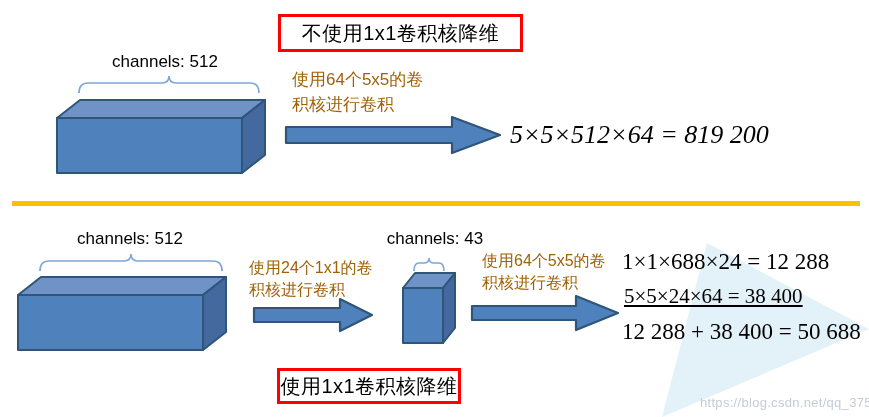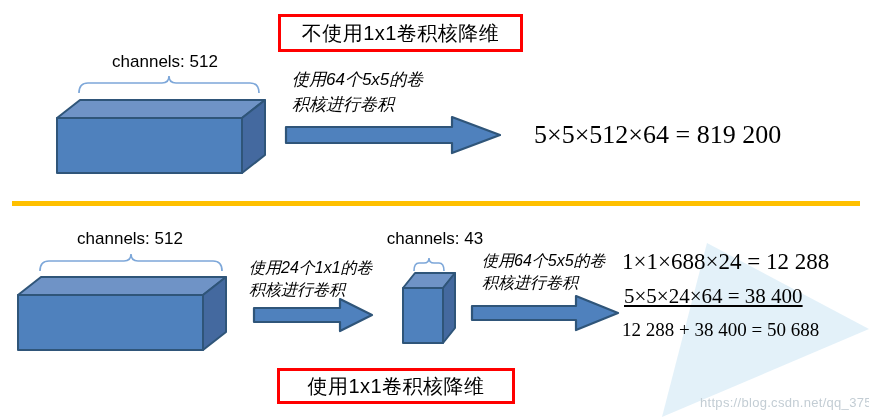--- a/index.html
+++ b/index.html
@@ -2,21 +2,21 @@
 <html><head>
 <meta charset="utf-8">
 <style>
   html,body{margin:0;padding:0;background:#fff;}
   #canvas{
     position:relative;width:869px;height:417px;background:#ffffff;
     overflow:hidden;font-family:"Liberation Sans",sans-serif;
   }
   .abs{position:absolute;}
   .label{font-family:"Liberation Sans",sans-serif;color:#000000;font-size:17px;text-align:center;}
-  .cn{font-family:"Liberation Sans",sans-serif;color:#000000;font-size:16px;line-height:22px;font-style:italic;}
+  .cn{font-family:"Liberation Sans",sans-serif;color:#a16207;font-size:16px;line-height:22px;}
   .formula{font-family:"Liberation Serif",serif;color:#000;white-space:nowrap;}
   .title-box{
     box-sizing:border-box;border:3px solid #ff0000;background:#ffffff;
     display:flex;align-items:center;justify-content:center;
     font-size:20px;color:#000;white-space:nowrap;letter-spacing:0.5px;
   }
   .divider{background:#ffc000;}
   .wm-text{font-size:13px;color:#c3cdd4;white-space:nowrap;letter-spacing:0.3px;}
   svg{display:block;}
 </style>
@@ -47,21 +47,21 @@
 
   <div class="abs cn" style="left:292px;top:67px;width:210px;font-size:17px;line-height:25px;">
     <div>使用64个5x5的卷</div>
     <div>积核进行卷积</div>
   </div>
 
   <svg class="abs" style="left:284px;top:114px;" width="220" height="42">
     <polygon points="2,13 168,13 168,3 216,21 168,39 168,29 2,29" fill="#4f81bd" stroke="#2f5579" stroke-width="2.2" stroke-linejoin="round"></polygon>
   </svg>
 
-  <div class="abs formula" style="left:534px;top:120px;font-size:26px;">5×5×512×64 = 819 200</div>
+  <div class="abs formula" style="left:510px;top:120px;font-size:26px;font-style:italic;">5×5×512×64 = 819 200</div>
 
   <div class="abs divider" style="left:12px;top:201px;width:848px;height:5px;"></div>
 
   <div class="abs label" style="left:40px;top:229px;width:180px;">channels: 512</div>
 
   <svg class="abs" style="left:38px;top:252px;" width="186" height="22">
     <path d="M2,19 Q2,9 11,9 L86,9 Q93,9 93,2 Q93,9 100,9 L175,9 Q184,9 184,19" fill="none" stroke="#7da7d9" stroke-width="1.7"></path>
   </svg>
 
   <svg class="abs" style="left:15px;top:274px;" width="215" height="80">
@@ -95,21 +95,21 @@
     <div>使用64个5x5的卷</div>
     <div>积核进行卷积</div>
   </div>
 
   <svg class="abs" style="left:470px;top:293px;" width="152" height="40">
     <polygon points="2,13 106,13 106,3 148,20 106,37 106,27 2,27" fill="#4f81bd" stroke="#2f5579" stroke-width="2.2" stroke-linejoin="round"></polygon>
   </svg>
 
   <div class="abs formula" style="left:622px;top:249px;font-size:23px;">1×1×688×24 = 12 288</div>
   <div class="abs formula" style="left:624px;top:284px;font-size:21px;text-decoration:underline;">5×5×24×64 = 38 400</div>
-  <div class="abs formula" style="left:622px;top:319px;font-size:19px;">12 288 + 38 400 = 50 688</div>
+  <div class="abs formula" style="left:622px;top:319px;font-size:23px;">12 288 + 38 400 = 50 688</div>
 
-  <div class="abs title-box" style="left:277px;top:368px;width:238px;height:36px;">
+  <div class="abs title-box" style="left:277px;top:368px;width:184px;height:36px;">
     <span>使用1x1卷积核降维</span>
   </div>
 
   <div class="abs wm-text" style="left:700px;top:395px;">https://blog.csdn.net/qq_37541097</div>
 
 </div>
 
 </body></html>

